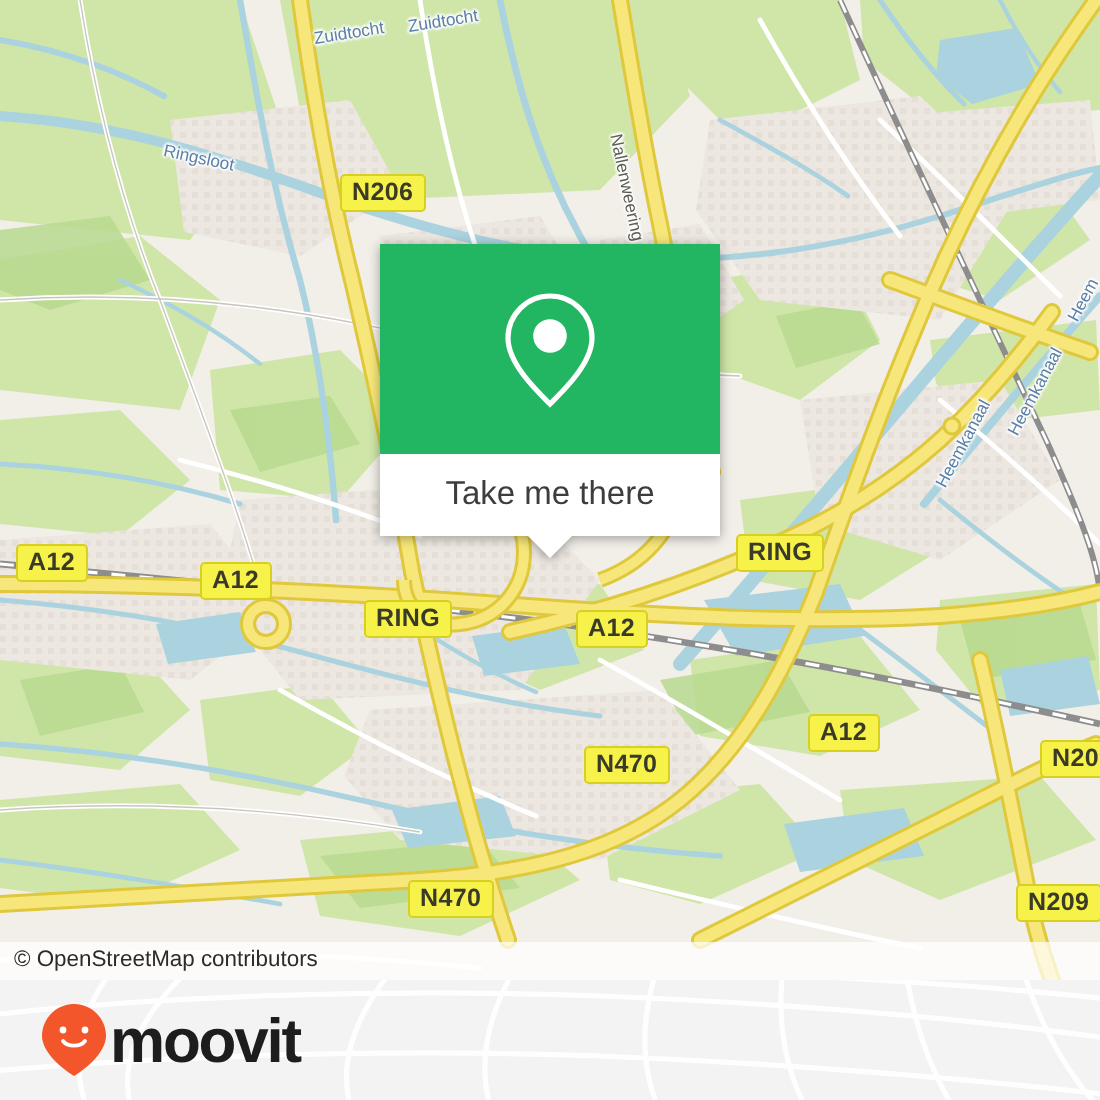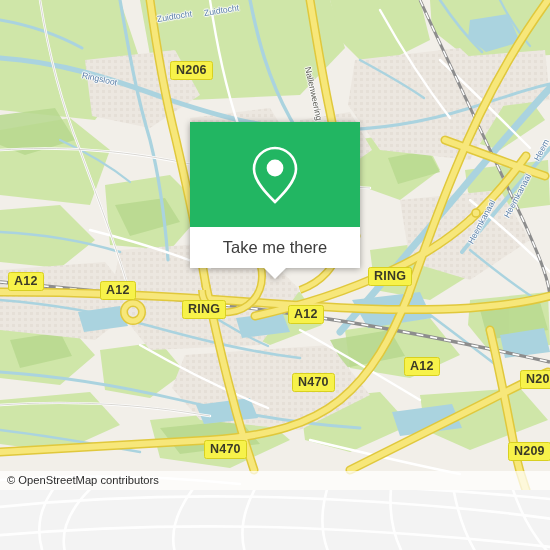--- a/index.html
+++ b/index.html
@@ -282,21 +282,21 @@
     </g>
     <g fill="none" stroke="#f7e77a" stroke-width="5">
       <circle cx="133" cy="312" r="9"></circle>
       <path d="M232,240 C250,244 262,258 262,276 C262,296 248,310 230,312 C214,314 202,304 202,290"></path>
       <path d="M300,290 C322,282 336,266 340,246"></path>
     </g>
     <circle cx="476" cy="213" r="4" fill="#f7e77a" stroke="#e0c83c" stroke-width="1.6"></circle>
   </svg>
 
   <div id="shield-layer">
-      <div class="shield big" style="left: 170px; top: 61px;">N206</div>
+      <div class="shield big" style="left: 170px; top: 87px;">N206</div>
       <div class="shield big" style="left: 8px; top: 272px;">A12</div>
       <div class="shield big" style="left: 100px; top: 281px;">A12</div>
       <div class="shield big" style="left: 182px; top: 300px;">RING</div>
       <div class="shield big" style="left: 288px; top: 305px;">A12</div>
       <div class="shield big" style="left: 368px; top: 267px;">RING</div>
       <div class="shield big" style="left: 404px; top: 357px;">A12</div>
       <div class="shield big" style="left: 292px; top: 373px;">N470</div>
       <div class="shield big" style="left: 204px; top: 440px;">N470</div>
       <div class="shield big" style="left: 520px; top: 370px;">N209</div>
       <div class="shield big" style="left: 508px; top: 442px;">N209</div>
@@ -340,14 +340,23 @@
       <path d="M452,-10 C456,18 464,44 478,66"></path>
       <path d="M510,-10 C518,18 530,42 548,62"></path>
       <path d="M-10,18 C80,8 190,4 300,8 C400,12 490,20 560,30"></path>
       <path d="M-10,46 C80,38 190,34 300,38 C400,42 490,50 560,58"></path>
       <path d="M-10,-2 C100,-10 240,-10 360,-4 C460,0 520,6 560,10"></path>
     </g>
   </svg>
 
   <div id="footer-inner">
 
+    <div id="brand">
+      <svg id="brand-mark" width="34" height="38" viewBox="0 0 34 38">
+        <path d="M17 1 C8.2 1 1 8.2 1 17 C1 25.5 12 34 17 37 C22 34 33 25.5 33 17 C33 8.2 25.8 1 17 1 Z" fill="#f2562a"></path>
+        <circle cx="11.5" cy="14" r="1.7" fill="#ffffff"></circle>
+        <circle cx="22.5" cy="14" r="1.7" fill="#ffffff"></circle>
+        <path d="M11.5 19.5 C13.8 22.6 20.2 22.6 22.5 19.5" fill="none" stroke="#ffffff" stroke-width="1.9" stroke-linecap="round"></path>
+      </svg>
+      <span id="brand-name">moovit</span>
+    </div>
   </div>
 </div>
 
 </body></html>

